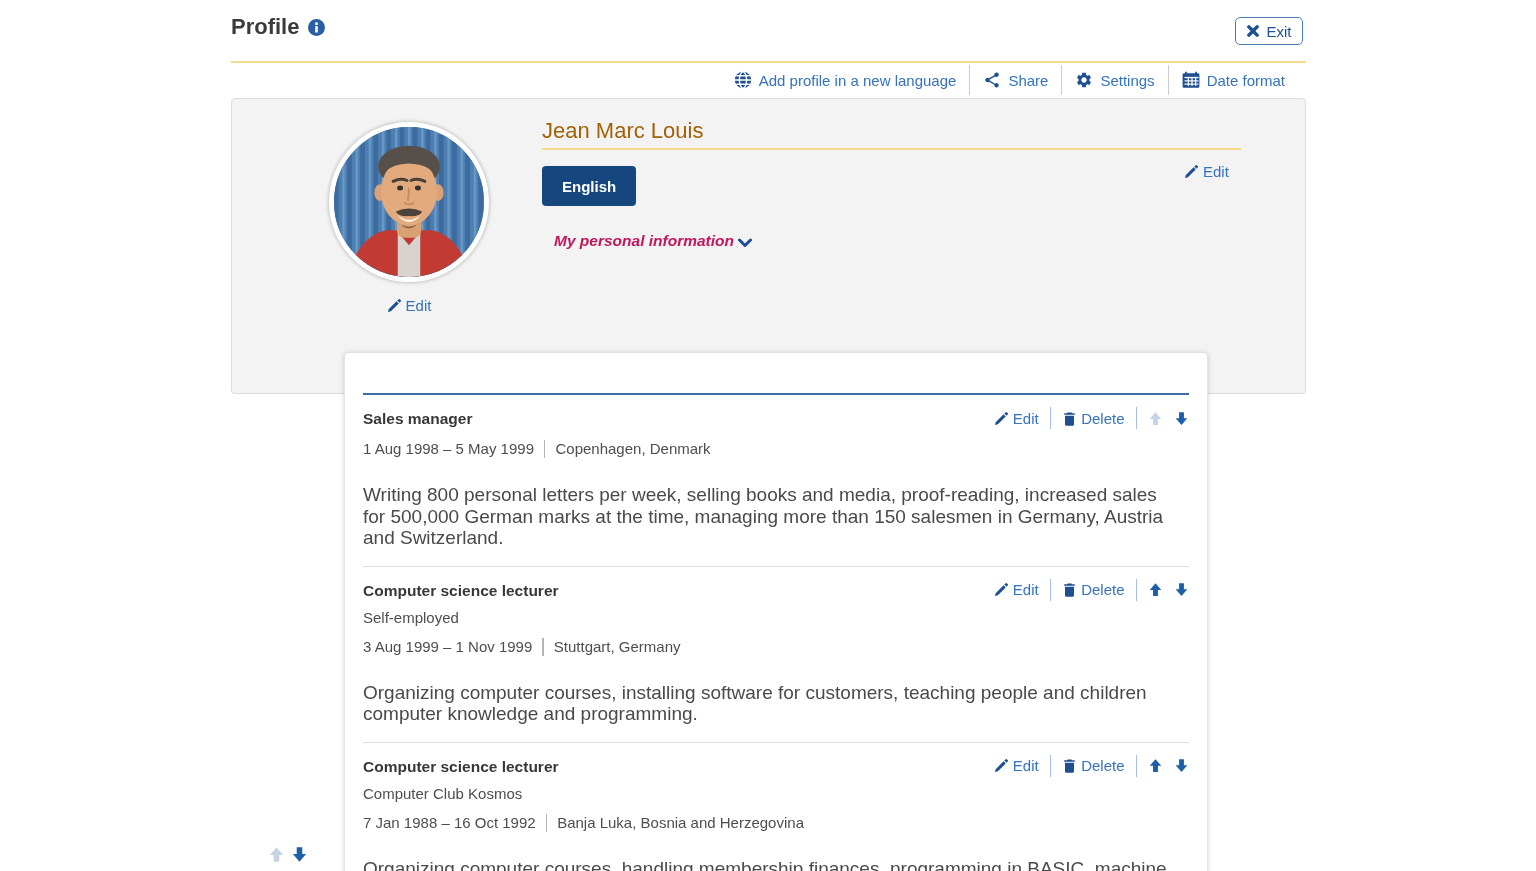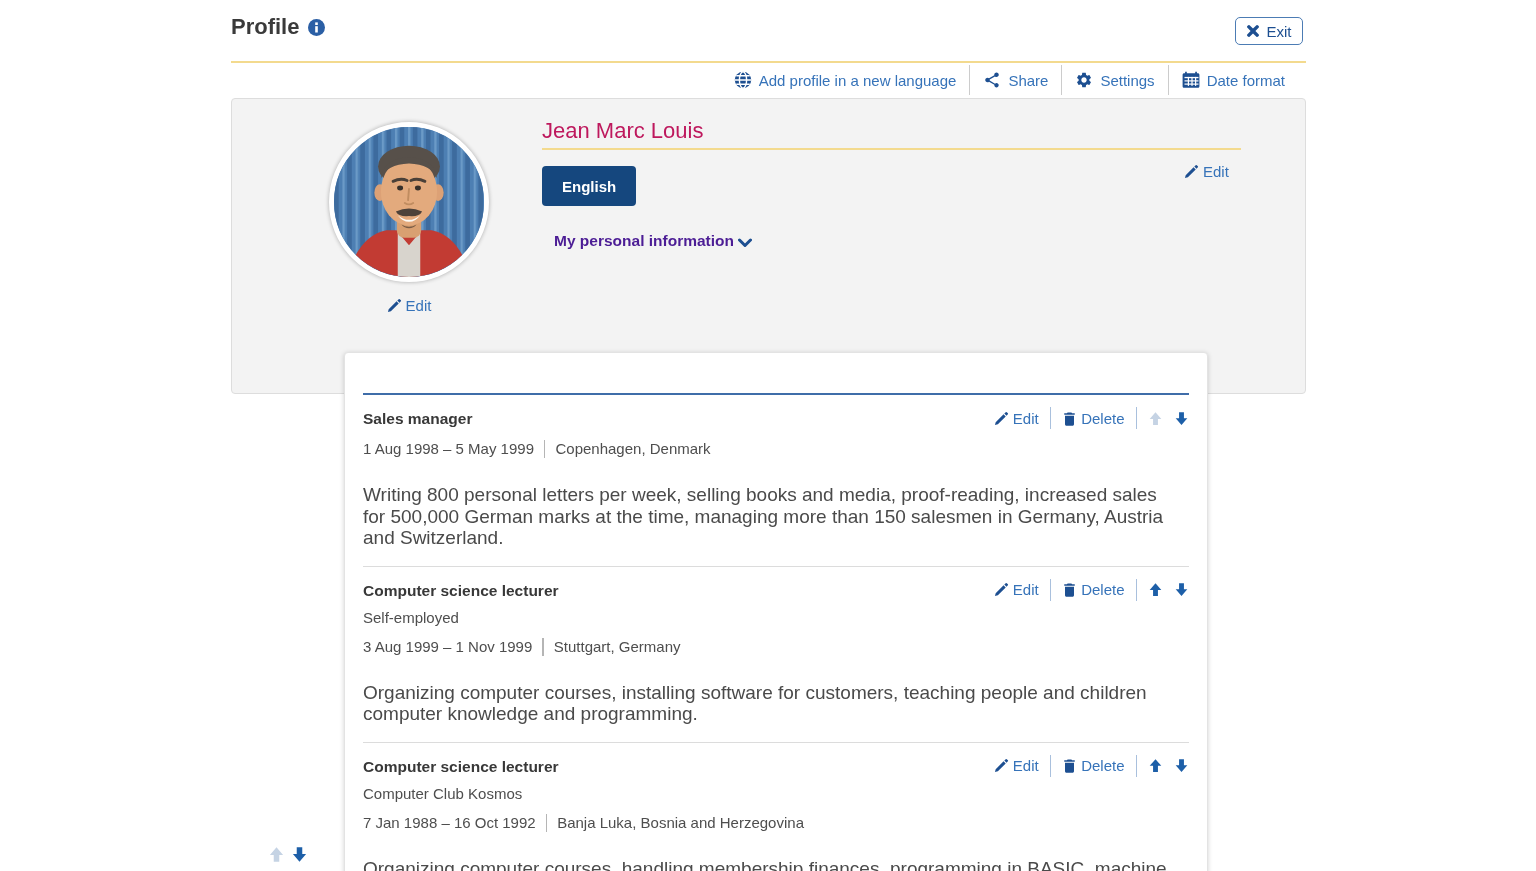--- a/index.html
+++ b/index.html
@@ -24,29 +24,29 @@
                   font-size:15px; padding:0 13px; cursor:pointer; white-space:nowrap;text-align:center; }
   .toolbar-sep { width:1px; height:30px; background:#ccc; }
 
   
   .profile-card { position:absolute; left:231px; top:98px; width:1075px; height:296px;
                   background:#f3f3f3; border:1px solid #ddd; border-radius:4px; }
   .avatar-wrap { position:absolute; left:97px; top:23px; width:160px; height:160px;
                  border-radius:50%; border:5px solid #fff; box-shadow:0 0 4px rgba(0,0,0,.3);
                  overflow:hidden; background:#4d7fb3; }
   .avatar-edit { position:absolute; left:97px; top:198px; width:160px; text-align:center; }
-  .profile-name { position:absolute; left:310px; top:19px; font-size:22px; color:#be185d;text-align:center; }
+  .profile-name { position:absolute; left:310px; top:19px; font-size:22px; color:#a16207;text-align:center; }
   .name-rule { position:absolute; left:310px; top:49px; width:699px; height:1.5px; background:#f3da8e; }
   .card-edit { position:absolute; left:952px; top:64px; }
   .lang-btn { position:absolute; left:310px; top:67px; height:40px; padding:12px 20px;
               background:#15477e; border:none; border-radius:4px; color:#fff;
               font-size:15px; font-weight:700; cursor:pointer;
               font-family:"Liberation Sans", sans-serif; }
   .personal-toggle { position:absolute; left:322px; top:133px; display:flex; align-items:center; gap:4px;
-                     color:#4c1d95; font-size:15.5px; font-weight:700; cursor:pointer; }
+                     color:#be185d; font-size:15.5px; font-weight:700; cursor:pointer;font-style:italic; }
 
   .edit-link { display:inline-flex; align-items:center; gap:4px; color:#3673b9;
                font-size:15px; cursor:pointer; }
 
   
   .we-card { position:absolute; left:344px; top:352px; width:864px; height:545px;
              background:#fff; border:1px solid #e3e3e3; border-radius:4px;
              box-shadow:0 1px 5px rgba(0,0,0,.18); padding:26px 18px 0 18px; }
   .we-header { display:flex; align-items:center; gap:11px; }
   .we-title { font-size:17px; color:#454545; }

